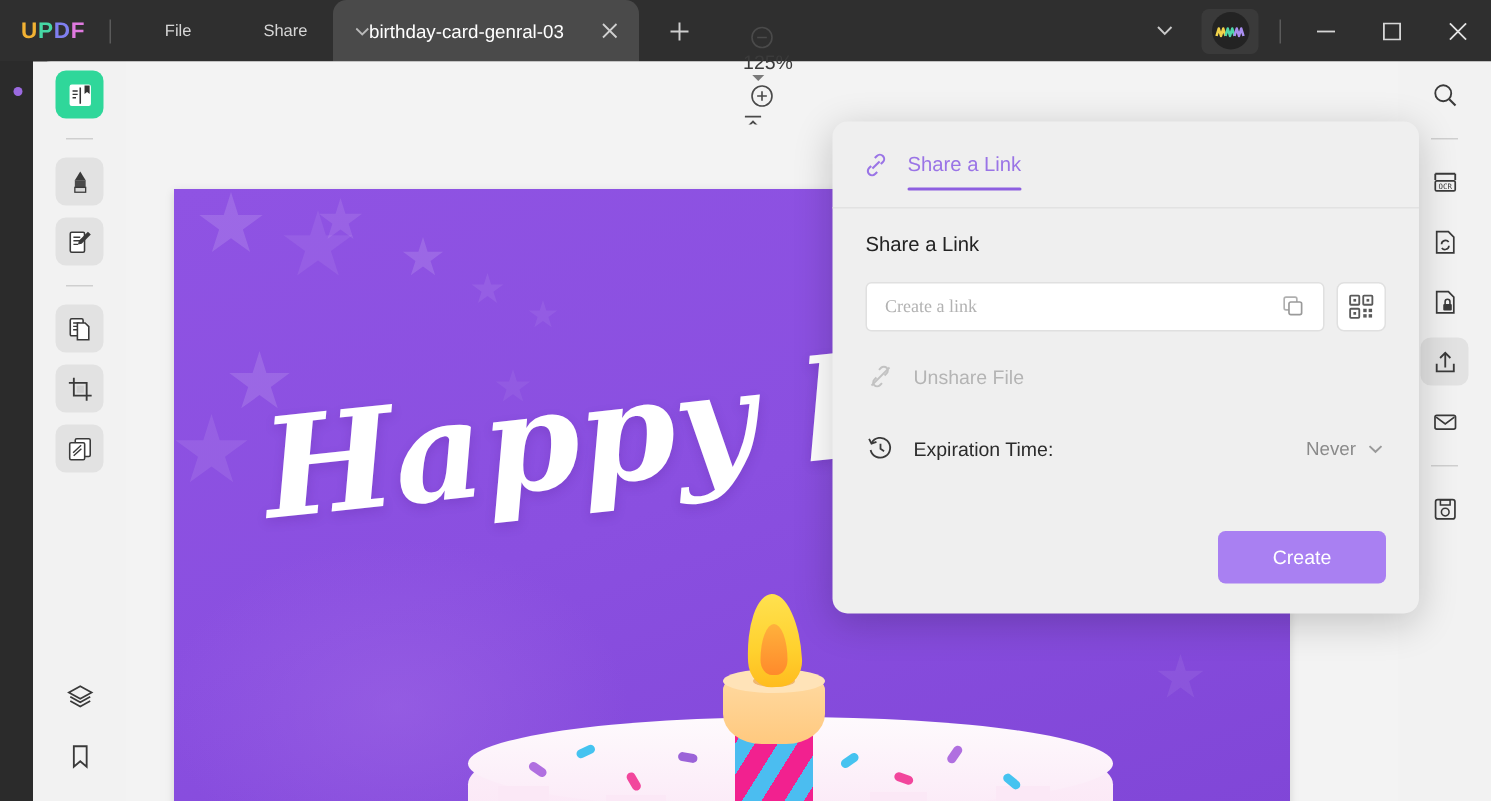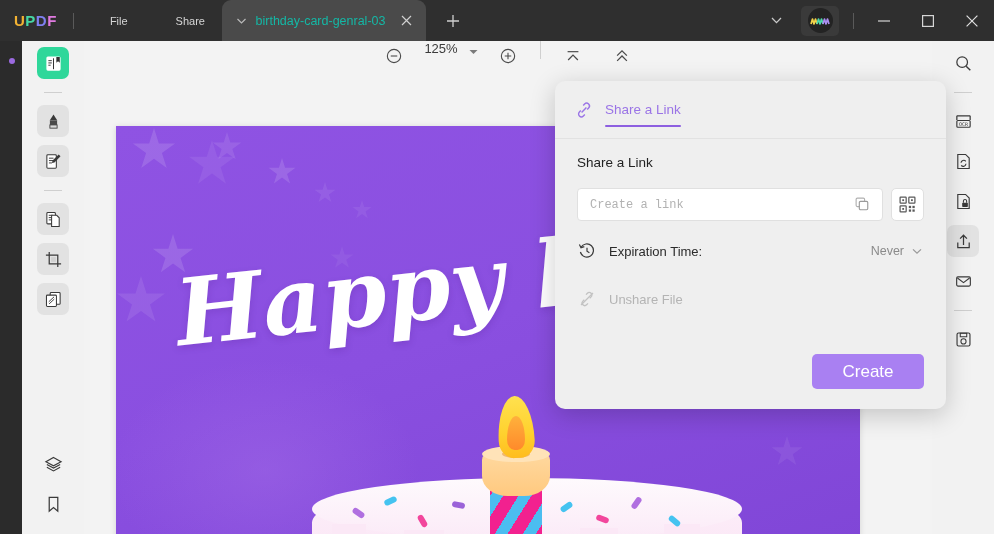--- a/index.html
+++ b/index.html
@@ -41,22 +41,22 @@
     position: absolute; left: 222px; top: 0; width: 204px; height: 41px;
     background: #4a4a4a;
     border-radius: 9px 9px 0 0;
     display: flex; align-items: center;
   }
   .tab-caret {
     width: 18px; height: 18px; margin-left: 10px;
     display: flex; align-items: center; justify-content: center;
   }
   .tab-title {
-    flex: 1; color: #14b8a6; font-size: 12.5px;
-    text-align: center; white-space: nowrap; overflow: hidden;
+    flex: 1; color: #ffffff; font-size: 12.5px;
+    text-align: left; white-space: nowrap; overflow: hidden;
     margin-left: -4px;
   }
   .tab-close {
     width: 22px; height: 22px; margin-right: 9px;
     display: flex; align-items: center; justify-content: center;
     border-radius: 3px; cursor: pointer;
   }
   .tab-add {
     position: absolute; left: 440px; top: 8px;
     width: 26px; height: 26px;
@@ -127,21 +127,21 @@
   .rail-btn.active-green { background: #2fd79a; }
   .rail-sep {
     width: 18px; height: 1px; background: #cfcfcf; margin: 5px 0 12px 0;
   }
   .rail-spacer { flex: 1; }
 
   
   .toolbar {
     position: absolute; left: 62px; top: 0; right: 62px; height: 42px;
     background: #f3f3f3;
-    display: flex; justify-content: center;
+    display: flex; align-items: center; justify-content: center; flex-direction: column;
   }
   .tb-btn {
     width: 30px; height: 30px; border-radius: 5px;
     display: flex; align-items: center; justify-content: center;
     cursor: pointer; margin: 0 3px;
   }
   .zoom-val {
     font-size: 13px; color: #3b3b3b; min-width: 42px;
     text-align: center; margin-left: 8px;
   }
@@ -290,21 +290,21 @@
   }
   .link-row { display: flex; align-items: center; margin-top: 18px; }
   .link-input {
     flex: 1; height: 33px; background: #ffffff;
     border: 1px solid #e0e0e0; border-radius: 4px;
     display: flex; align-items: center;
     padding: 0 8px 0 12px;
   }
   .link-input input {
     flex: 1; border: none; outline: none;
-    font-family: Liberation Mono, monospace;
+    font-family: Liberation Serif, serif;
     font-size: 12px; color: #15803d; background: transparent;
   }
   .link-input input::placeholder { color: #b2b2b2; }
   .copy-btn {
     width: 24px; height: 24px; display: flex;
     align-items: center; justify-content: center; cursor: pointer;
     border-radius: 3px;
   }
   .qr-btn {
     width: 33px; height: 33px; margin-left: 8px;
@@ -329,21 +329,21 @@
     width: 12px; height: 12px; border-radius: 50%; background: #fff;
   }
   .sel-val { font-size: 12.5px; color: #8a8a8a; margin-right: 6px; }
   .sel-caret { width: 14px; height: 14px; display:flex;
     align-items:center; justify-content:center; cursor: pointer; }
 
   .create-btn {
     position: absolute; right: 22px; bottom: 20px;
     width: 112px; height: 35px;
     background: #a980f2; border: none; border-radius: 5px;
-    color: #fff; font-size: 17px;
+    color: #fff; font-size: 13px;
     font-family: "Liberation Sans", sans-serif;
     cursor: pointer;
   }
 </style>
 </head>
 <body>
 
 <div id="app">
 
   <div class="titlebar">
@@ -653,44 +653,44 @@
                 <rect x="11.4" y="15.2" width="2.4" height="2.4" fill="#5a5a5a"></rect>
                 <rect x="15.2" y="15.2" width="2.4" height="2.4" fill="#5a5a5a"></rect>
               </svg>
             </div>
           </div>
 
 
           <div class="opt-row">
             <span class="opt-ico">
               <svg width="18" height="18" viewBox="0 0 18 18">
+                <path d="M8 4.6 l1.4 -1.4 a2.6 2.6 0 0 1 3.7 3.7 l-1.4 1.4" fill="none" stroke="#c2c2c2" stroke-width="1.3"></path>
+                <path d="M10 13.4 l-1.4 1.4 a2.6 2.6 0 0 1 -3.7 -3.7 l1.4 -1.4" fill="none" stroke="#c2c2c2" stroke-width="1.3"></path>
+                <path d="M3 15 L15 3" stroke="#c2c2c2" stroke-width="1.2"></path>
+              </svg>
+            </span>
+            <span class="opt-label dim">Unshare File</span>
+          </div>
+
+          <div class="opt-row">
+            <span class="opt-ico">
+              <svg width="18" height="18" viewBox="0 0 18 18">
                 <path d="M3 5.4 a6.6 6.6 0 1 1 -0.6 4.6" fill="none" stroke="#3a3a3a" stroke-width="1.2"></path>
                 <path d="M1.4 2.6 L3 5.8 L6.3 4.6" fill="none" stroke="#3a3a3a" stroke-width="1.2"></path>
                 <path d="M9 5.8 V9.2 L11.4 10.8" fill="none" stroke="#3a3a3a" stroke-width="1.2"></path>
               </svg>
             </span>
             <span class="opt-label">Expiration Time:</span>
             <span class="sel-val">Never</span>
             <span class="sel-caret">
               <svg width="10" height="7" viewBox="0 0 10 7">
                   <path d="M1 1.4 L5 5.2 L9 1.4" fill="none" stroke="#9a9a9a" stroke-width="1.3"></path>
                 </svg>
             </span>
           </div>
-
-          <div class="opt-row">
-            <span class="opt-ico">
-              <svg width="18" height="18" viewBox="0 0 18 18">
-                <path d="M8 4.6 l1.4 -1.4 a2.6 2.6 0 0 1 3.7 3.7 l-1.4 1.4" fill="none" stroke="#c2c2c2" stroke-width="1.3"></path>
-                <path d="M10 13.4 l-1.4 1.4 a2.6 2.6 0 0 1 -3.7 -3.7 l1.4 -1.4" fill="none" stroke="#c2c2c2" stroke-width="1.3"></path>
-                <path d="M3 15 L15 3" stroke="#c2c2c2" stroke-width="1.2"></path>
-              </svg>
-            </span>
-            <span class="opt-label dim">Unshare File</span>
-          </div>
         </div>
 
         <button class="create-btn">Create</button>
       </div>
 
     </div>
   </div>
 </div>
 
 </body></html>

